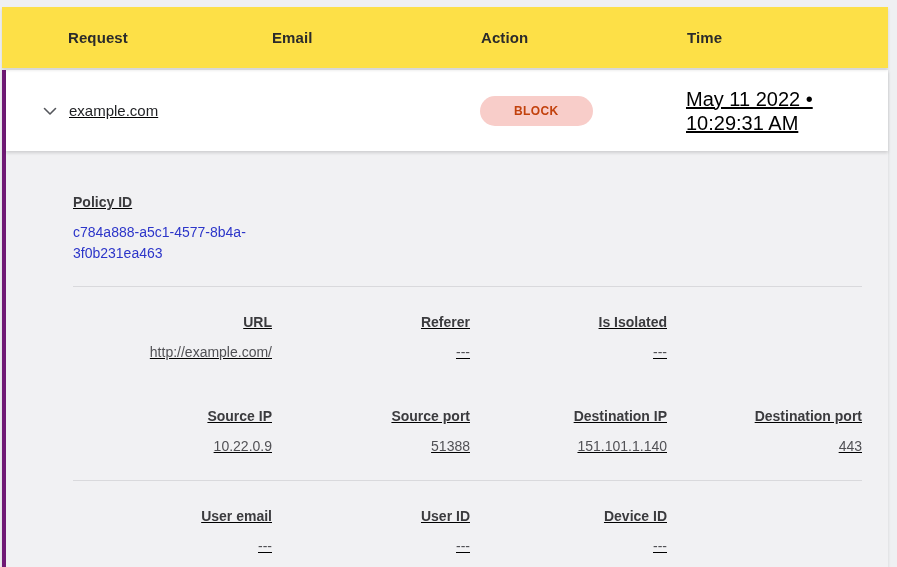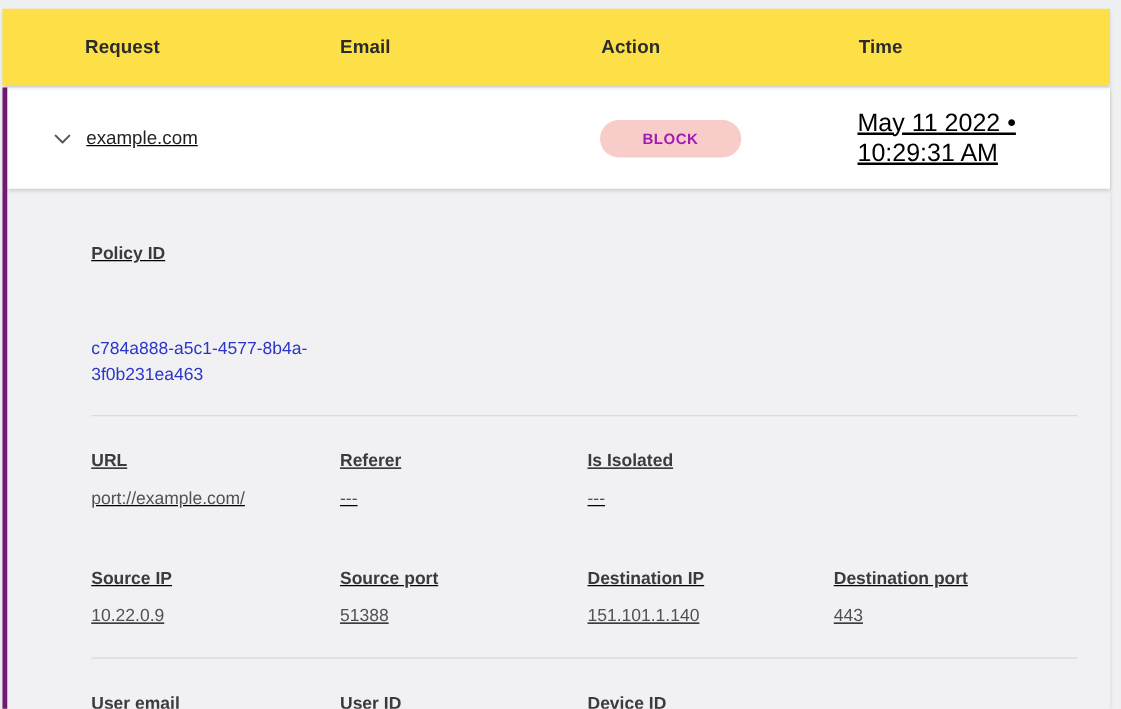--- a/index.html
+++ b/index.html
@@ -55,21 +55,21 @@
     justify-content:center;
     cursor:pointer;
   }
   .request-domain {
     font-size:15px;
     color:#1f2023;
   }
   .badge {
     display:inline-block;
     background:#f8cdc9;
-    color:#a21caf;
+    color:#c2410c;
     font-size:12px;
     font-weight:700;
     letter-spacing:0.4px;
     border-radius:999px;
     padding:8px 34px;
   }
   .time-cell {
     font-size:20px;
     color:#000000;
     line-height:24px;
@@ -88,32 +88,32 @@
     margin-bottom:13px;
   }
   .policy-label { margin-bottom:11px; }
   .policy-link {
     display:inline-block;
     font-size:14px;
     line-height:21px;
     color:#2c35c9;
     text-decoration:none;
     width:195px;
-    margin-top:46px;
   }
   .divider {
     border:none;
     border-top:1px solid #d9d9dc;
     height:0;
   }
   .divider-1 { margin-top:22px; }
   .divider-2 { margin-top:25px; }
   .detail-grid {
     display:grid;
     grid-template-columns:199px 198px 197px 1fr;
+    text-align:right;
   }
   .grid-row-1 { margin-top:27px; }
   .grid-row-2 { margin-top:47px; }
   .grid-row-3 { margin-top:27px; }
   .field-value {
     font-size:14px;
     color:#515155;
     line-height:17px;
   }
 </style>
@@ -148,21 +148,21 @@
     <div>
       <div class="field-label policy-label">Policy ID</div>
       <a class="policy-link" href="#">c784a888-a5c1-4577-8b4a-3f0b231ea463</a>
     </div>
 
     <hr class="divider divider-1">
 
     <div class="detail-grid grid-row-1">
       <div>
         <div class="field-label">URL</div>
-        <div class="field-value">port://example.com/</div>
+        <div class="field-value">http://example.com/</div>
       </div>
       <div>
         <div class="field-label">Referer</div>
         <div class="field-value">---</div>
       </div>
       <div>
         <div class="field-label">Is Isolated</div>
         <div class="field-value">---</div>
       </div>
     </div>

